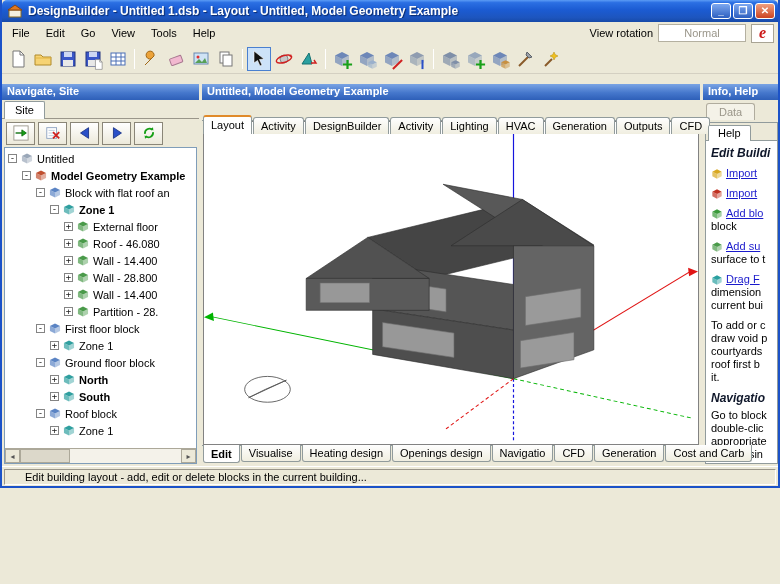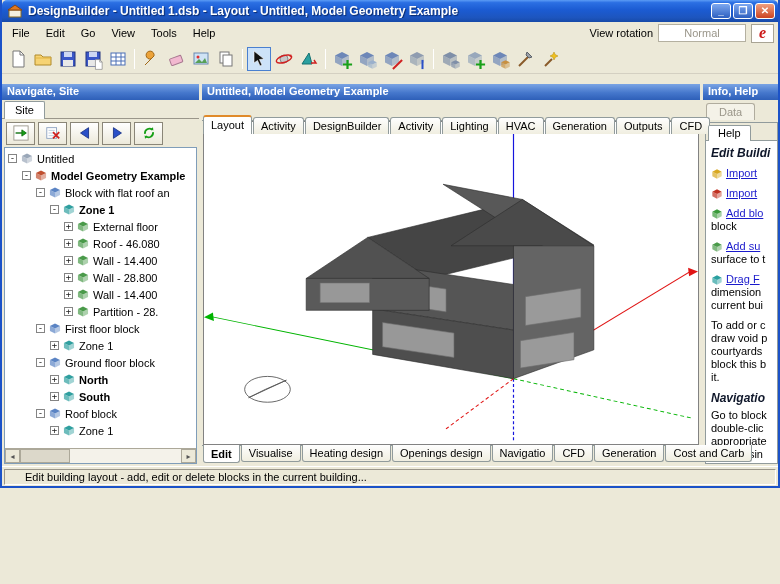--- a/index.html
+++ b/index.html
@@ -663,21 +663,21 @@
                 <use href="#i-cube"></use>
               </svg>
               <span class="lnk">Drag F</span>
             </div>
           <div class="h-cont">dimension</div>
           <div class="h-cont">current bui</div>
           <div class="h-gap"></div>
           <div class="h-cont">To add or c</div>
           <div class="h-cont">draw void p</div>
           <div class="h-cont">courtyards</div>
-          <div class="h-cont">block this b</div>
+          <div class="h-cont">roof first b</div>
           <div class="h-cont">it.</div>
           <div class="h-head" style="margin-top:8px">Navigatio</div>
           <div class="h-cont">Go to block</div>
           <div class="h-cont">double-clic</div>
           <div class="h-cont">appropriate</div>
           <div class="h-cont">view or sin</div>
         </div>
       </div>
     </div>
   </div>

